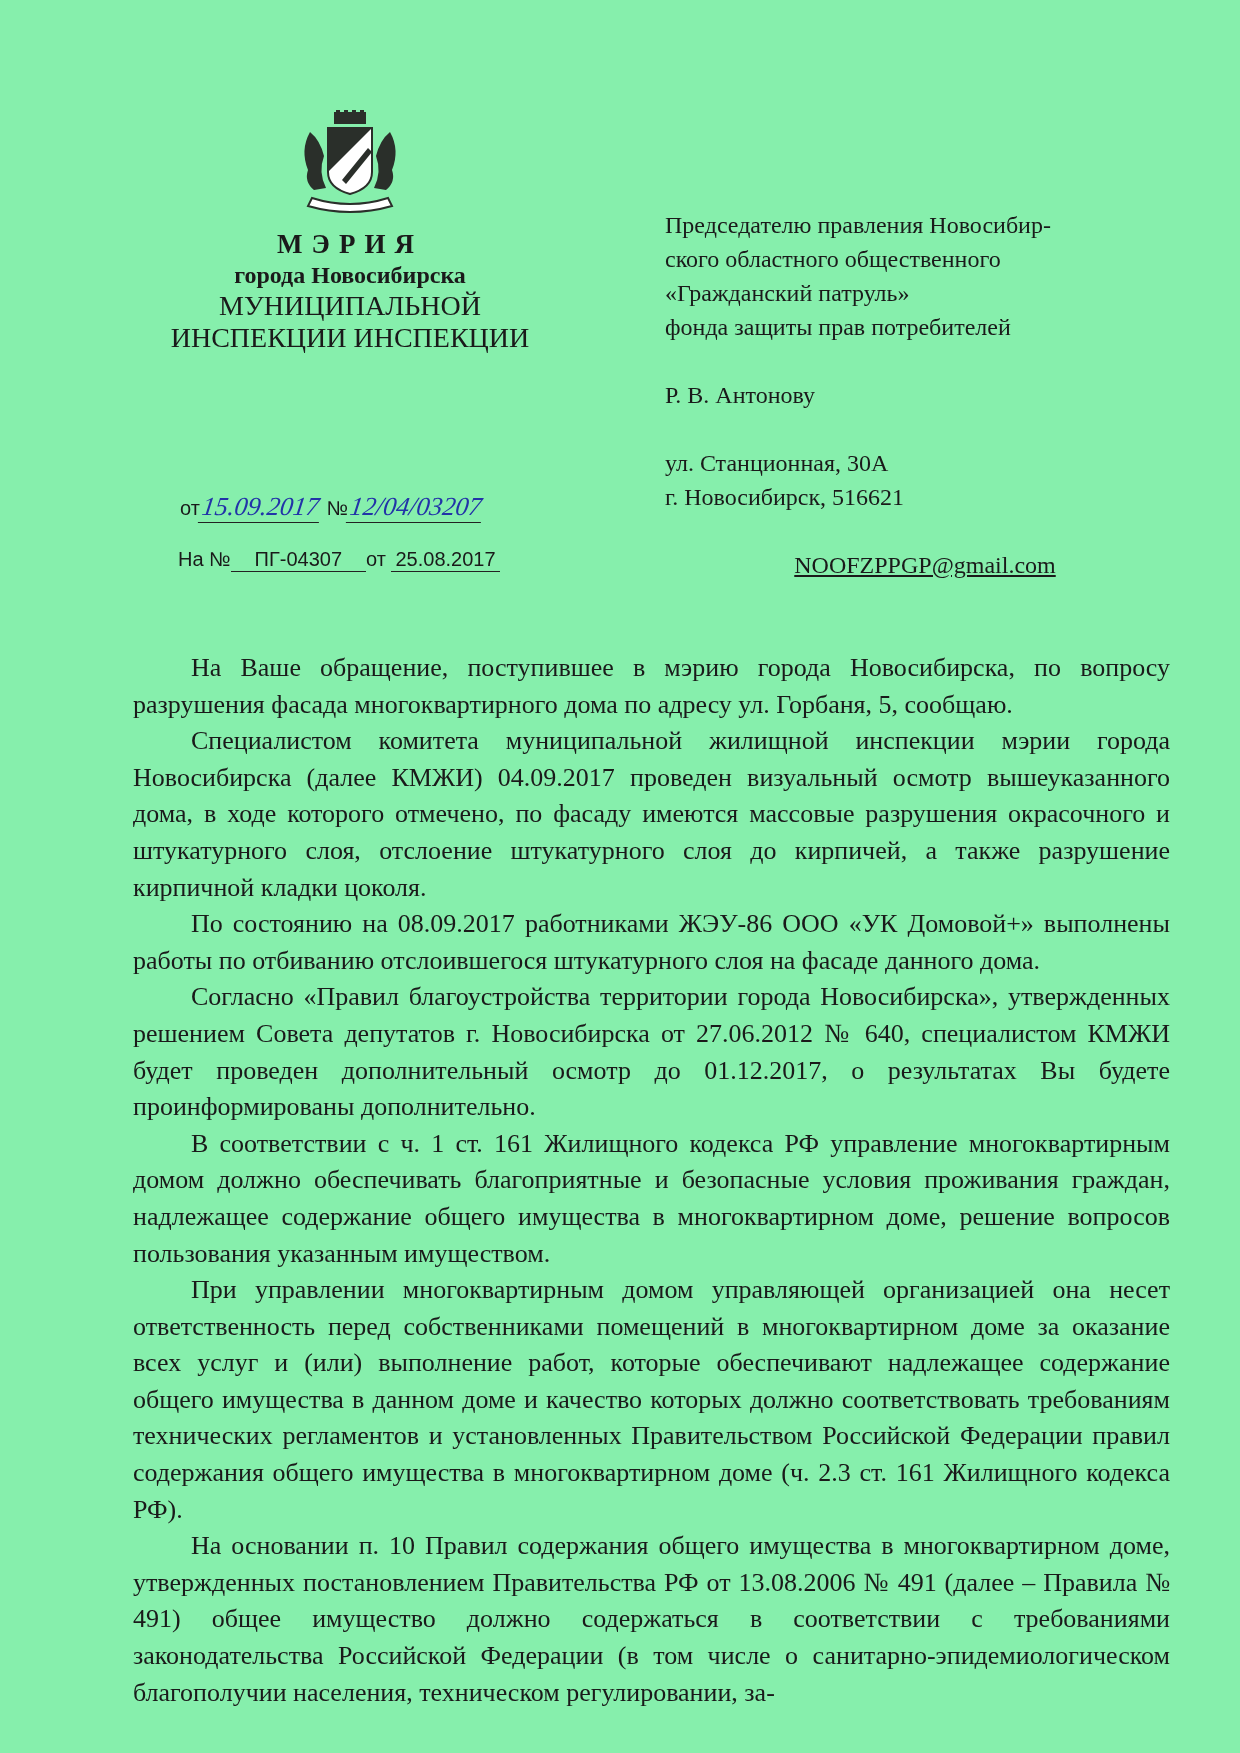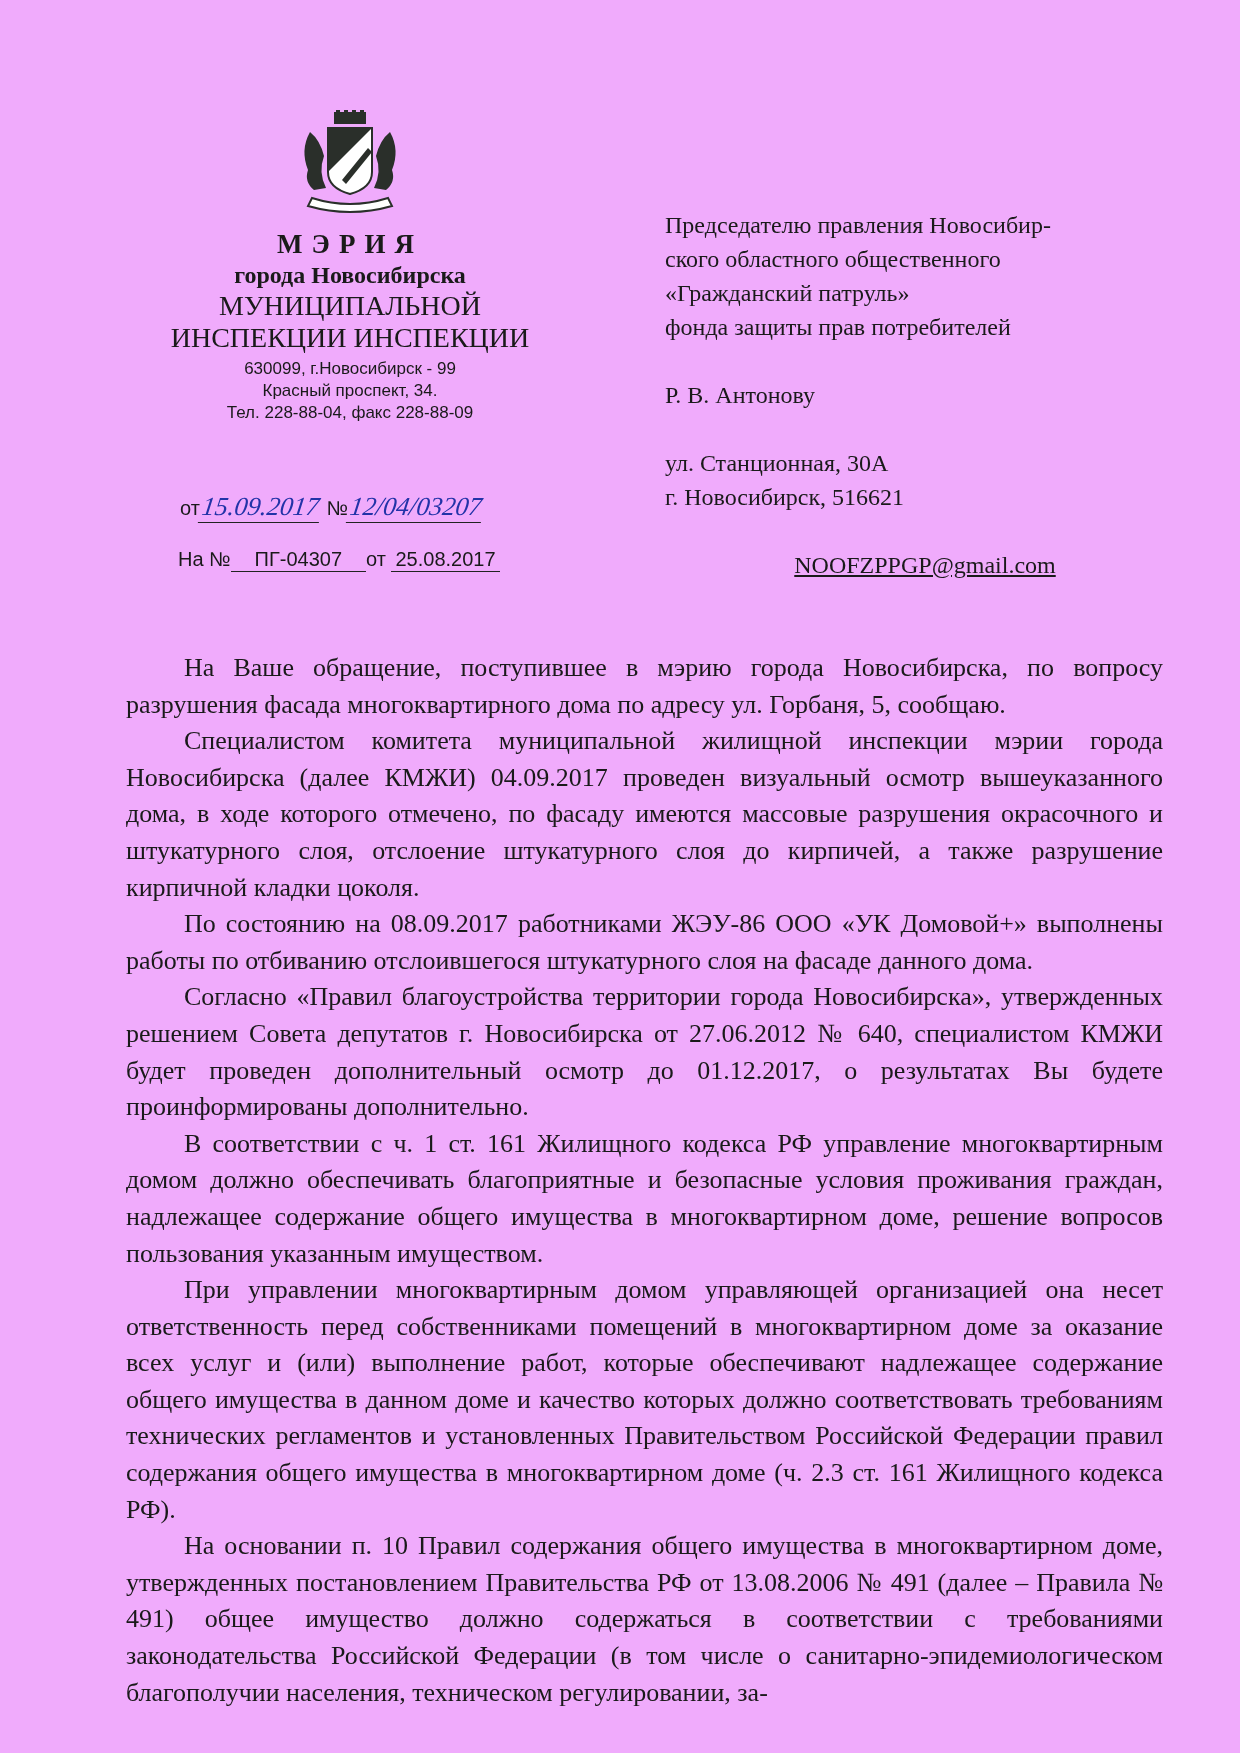--- a/index.html
+++ b/index.html
@@ -1,37 +1,37 @@
 <!DOCTYPE html>
 <html><head>
   <meta charset="utf-8">
   <style>
     html, body { margin: 0; padding: 0; background: #ffffff; }
     body { width: 1240px; height: 1753px; position: relative; overflow: hidden; color: #1a1a1a; }
-    .page { position: absolute; left: 0; top: 0; width: 1240px; height: 1753px; background: #f0abfc; }
+    .page { position: absolute; left: 0; top: 0; width: 1240px; height: 1753px; background: #86efac; }
 
     .left-block { position: absolute; left: 140px; top: 110px; width: 420px; text-align: center; }
     .emblem { width: 120px; height: 108px; margin: 0 auto 10px auto; display: block; }
     .mayor { font-family: "Liberation Serif", serif; font-weight: bold; font-size: 27px; letter-spacing: 9px; line-height: 32px; margin-top: 4px; }
     .city { font-family: "Liberation Serif", serif; font-weight: bold; font-size: 24px; line-height: 30px; }
     .committee { font-family: "Liberation Serif", serif; font-size: 28px; line-height: 32px; }
     .addr { font-family: "Liberation Sans", sans-serif; font-size: 17px; line-height: 22px; margin-top: 4px; }
     .addr div { white-space: nowrap; }
 
     .regline { position: absolute; left: 180px; top: 492px; font-family: "Liberation Sans", sans-serif; font-size: 20px; white-space: nowrap; }
     .hand { font-family: "Liberation Serif", serif; font-style: italic; color: #2233a8; font-size: 26px; display: inline-block; border-bottom: 1.5px solid #222; padding: 0 2px; transform: skewX(-8deg); }
     .reply { position: absolute; left: 178px; top: 548px; font-family: "Liberation Sans", sans-serif; font-size: 20px; white-space: nowrap; }
     .uline { border-bottom: 1.5px solid #222; display: inline-block; padding: 0 4px; }
     .uline.wide { padding: 0 24px; }
 
     .recipient { position: absolute; left: 665px; top: 208px; width: 520px; font-family: "Liberation Serif", serif; font-size: 24px; line-height: 34px; }
     .recipient .gap { height: 34px; }
     .recipient .email { text-decoration: underline; text-align: center; }
 
-    .body { position: absolute; left: 126px; top: 650px; width: 1037px; font-family: "Liberation Serif", serif; font-size: 26px; line-height: 36.6px; text-align: justify; }
+    .body { position: absolute; left: 133px; top: 650px; width: 1037px; font-family: "Liberation Serif", serif; font-size: 26px; line-height: 36.6px; text-align: justify; }
     .body p { margin: 0; text-indent: 58px; }
   </style>
 </head>
 <body>
 
 <div class="page">
 
   <div class="left-block">
     <svg class="emblem" viewBox="0 0 120 108">
       <rect x="44" y="2" width="32" height="12" fill="#2a2f2a"></rect>
@@ -43,25 +43,20 @@
       <path d="M38 18 H82 L38 62 Z" fill="#2a2f2a"></path>
       <path d="M52 70 L78 38 L82 42 L56 74 Z" fill="#2a2f2a"></path>
       <path d="M20 22 Q10 40 18 60 Q14 72 24 80 L36 78 Q28 62 34 46 Q30 30 20 22 Z" fill="#2a2f2a"></path>
       <path d="M100 22 Q110 40 102 60 Q106 72 96 80 L84 78 Q92 62 86 46 Q90 30 100 22 Z" fill="#2a2f2a"></path>
       <path d="M22 88 Q60 100 98 88 L102 96 Q60 108 18 96 Z" fill="#fff" stroke="#2a2f2a" stroke-width="2"></path>
     </svg>
     <div class="mayor">МЭРИЯ</div>
     <div class="city">города Новосибирска</div>
     <div class="committee">МУНИЦИПАЛЬНОЙ</div>
     <div class="committee">ИНСПЕКЦИИ ИНСПЕКЦИИ</div>
-    <div class="addr">
-      <div>630099, г.Новосибирск - 99</div>
-      <div>Красный проспект, 34.</div>
-      <div>Тел. 228-88-04, факс 228-88-09</div>
-    </div>
   </div>
 
   <div class="regline">
     <span>от</span><span class="hand">15.09.2017</span>
     <span>№</span><span class="hand">12/04/03207</span>
   </div>
 
   <div class="reply">
     <span>На №</span><span class="uline wide">ПГ-04307</span><span>от</span>
     <span class="uline">25.08.2017</span>

